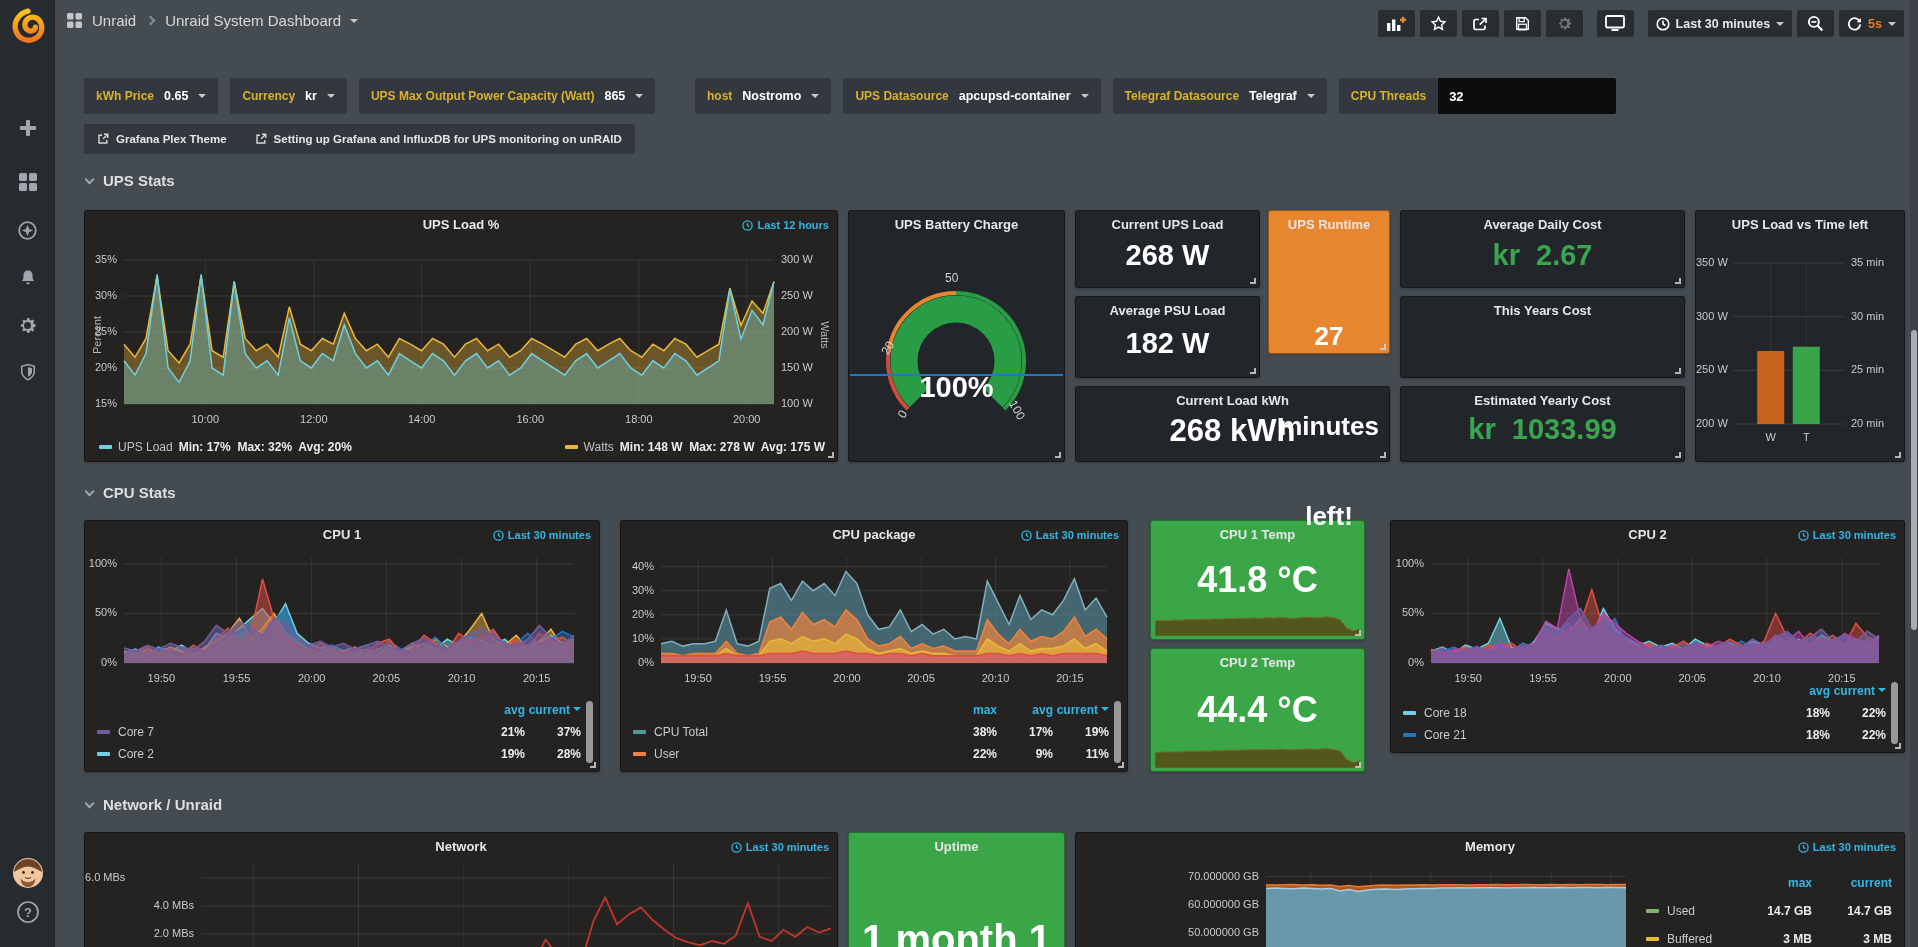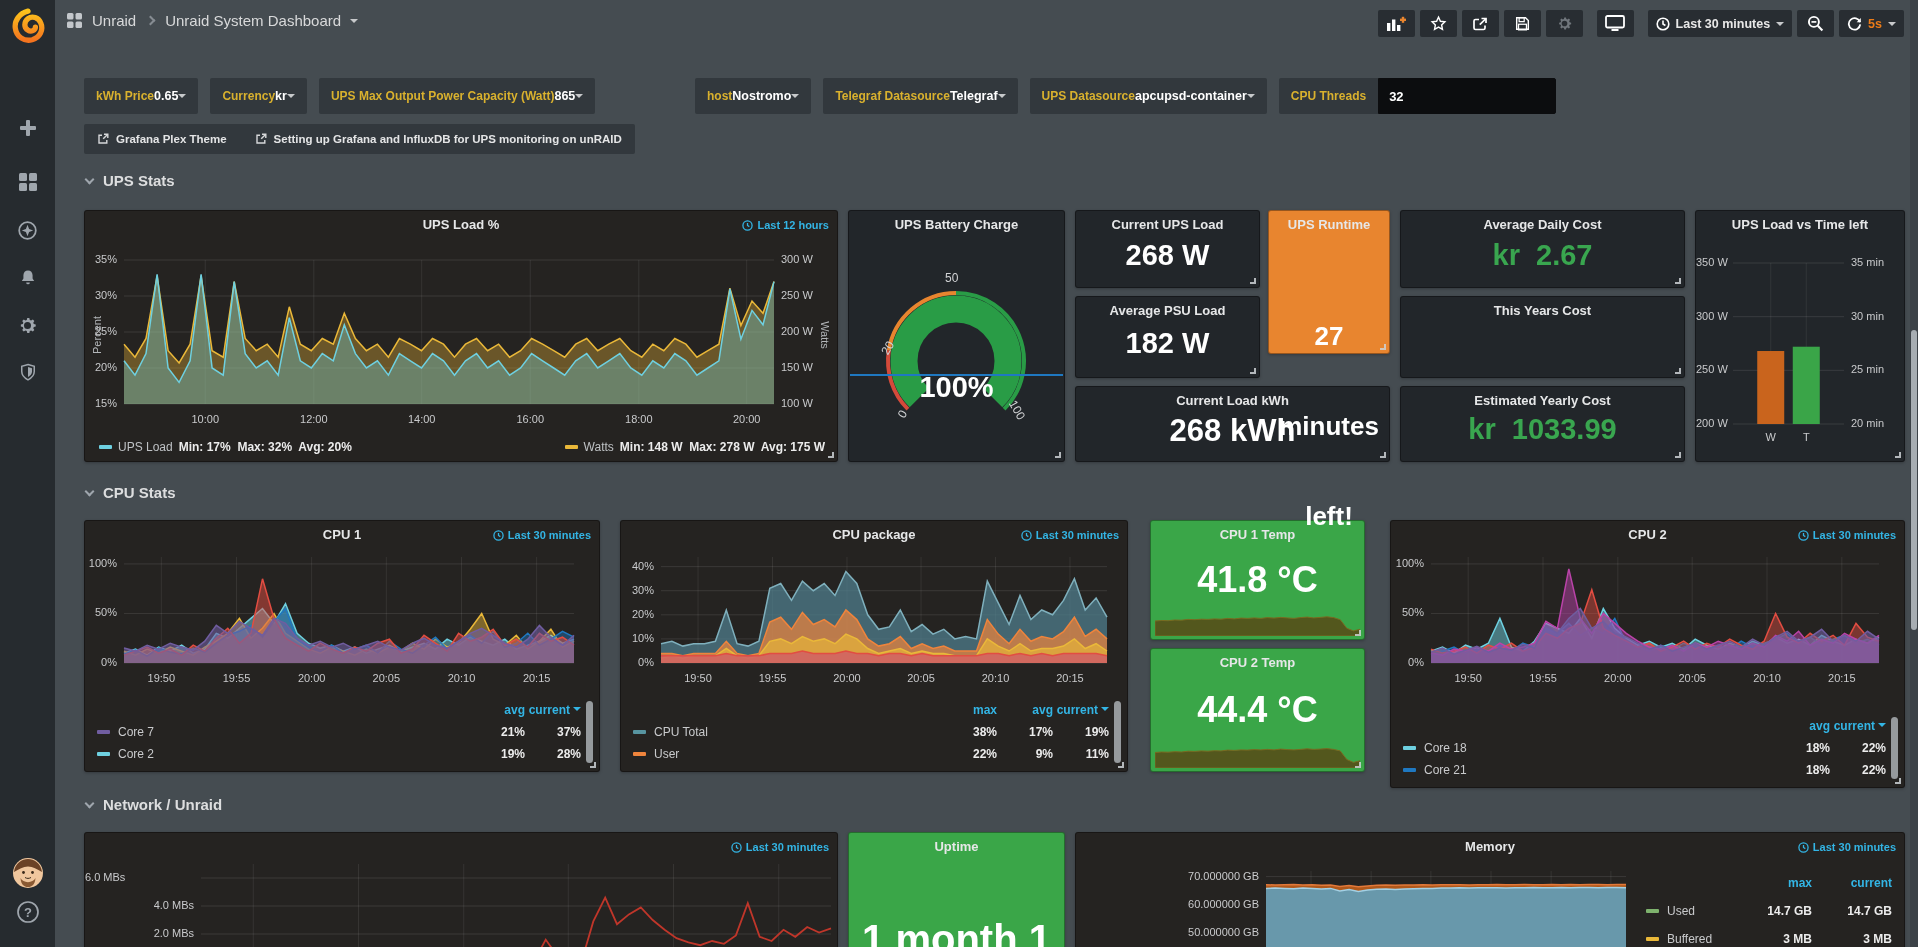--- a/index.html
+++ b/index.html
@@ -12,21 +12,21 @@
   .breadcrumb{position:absolute;left:66px;top:12px;display:flex;align-items:center;gap:9px;font-size:15px;color:#d8d9da}
   .crumb{cursor:pointer}
   .crumb-sep{width:7px;height:7px;border-right:2px solid #868c92;border-bottom:2px solid #868c92;transform:rotate(-45deg);margin:0 2px}
   .caret{width:0;height:0;border:4px solid transparent;border-top-color:#c7c9cb;margin-top:4px}
   .toolbar{position:absolute;top:10px;right:14px;display:flex;align-items:center}
   .tbtn{height:27px;min-width:37px;padding:0 8px;background:#282d32;border-radius:2px;display:flex;align-items:center;justify-content:center;gap:6px;margin-left:5px;cursor:pointer;font-size:12.5px;font-weight:bold;color:#e8e8e8}
   .tbtn.gap{margin-left:14px}
   .orange-txt{color:#eb7b18}
   
   .vars{position:absolute;top:78px;display:flex;gap:12px}
-  .var{height:36px;background:#32383d;border-radius:2px;display:flex;align-items:center;padding:0 12px;gap:0;cursor:pointer}
+  .var{height:36px;background:#32383d;border-radius:2px;display:flex;align-items:center;padding:0 12px;gap:10px;cursor:pointer}
   .var-label{color:#d9b12e;font-weight:bold;font-size:12px;white-space:nowrap}
   .var-value{color:#fff;font-weight:bold;font-size:12.5px;white-space:nowrap}
   .var-input-wrap{display:flex;align-items:stretch}
   .var-input-label{height:36px;background:#32383d;display:flex;align-items:center;padding:0 12px;border-radius:2px 0 0 2px}
   .var-input{width:178px;background:#0c0d0f;border:1px solid #0c0d0f;color:#fff;font-family:inherit;font-size:13px;font-weight:bold;padding:0 10px;border-radius:0 2px 2px 0}
   
   .links{position:absolute;left:84px;top:124px;height:30px;background:#32383d;border-radius:2px;display:flex;align-items:center;gap:28px;padding:0 13px}
   .dash-link{display:flex;align-items:center;gap:7px;font-size:11.5px;font-weight:bold;color:#e4e5e6;cursor:pointer;white-space:nowrap}
   
   .section{position:absolute;display:flex;align-items:center;gap:10px;font-size:15px;font-weight:bold;color:#dddedf;cursor:pointer}
@@ -238,27 +238,27 @@
     <span class="caret"></span>
   </div>
 </div>
 <div class="vars" style="left:695px">
   <div class="var">
     <span class="var-label">host</span>
     <span class="var-value">Nostromo</span>
     <span class="caret"></span>
   </div>
   <div class="var">
+    <span class="var-label">UPS Datasource</span>
+    <span class="var-value">apcupsd-container</span>
+    <span class="caret"></span>
+  </div>
+  <div class="var">
     <span class="var-label">Telegraf Datasource</span>
     <span class="var-value">Telegraf</span>
-    <span class="caret"></span>
-  </div>
-  <div class="var">
-    <span class="var-label">UPS Datasource</span>
-    <span class="var-value">apcupsd-container</span>
     <span class="caret"></span>
   </div>
   <div class="var-input-wrap">
     <span class="var-input-label">
         <span class="var-label">CPU Threads</span>
       </span>
     <input class="var-input" value="32" style="">
   </div>
 </div>
 
@@ -594,21 +594,21 @@
   <div class="panel-title">CPU 2 Temp</div>
   <div class="stat-value" style="top:40px;font-size:36px">44.4 °C</div>
   <div class="chart" style="left:4px;right:4px;bottom:3px;height:30px;width:205px">
       <svg width="205" height="30" style="position:absolute;left:0;top:0">
         <path d="M 0 30 L 0.0 14.5 L 6.6 14.0 L 13.2 14.2 L 19.8 13.7 L 26.5 14.0 L 33.1 13.2 L 39.7 13.4 L 46.3 12.9 L 52.9 13.2 L 59.5 12.7 L 66.1 12.9 L 72.7 12.1 L 79.4 12.4 L 86.0 11.9 L 92.6 12.1 L 99.2 11.6 L 105.8 11.9 L 112.4 11.4 L 119.0 11.9 L 125.6 11.1 L 132.3 11.6 L 138.9 11.9 L 145.5 11.4 L 152.1 10.8 L 158.7 11.4 L 165.3 11.1 L 171.9 10.6 L 178.5 11.4 L 185.2 12.9 L 191.8 21.5 L 198.4 24.4 L 205.0 22.8 L 205 30 Z" fill="#564c17" fill-opacity="0.88" stroke="#7a6a20" stroke-width="1"></path>
       </svg>
     </div>
   <span class="corner"></span>
 </div>
 
-<div class="panel graph" style="left:1390px;top:520px;width:515px;height:268px">
+<div class="panel graph" style="left:1390px;top:520px;width:515px;height:233px">
   <div class="panel-title">CPU 2</div>
   <div class="time-ind">
     <svg width="11" height="11" viewBox="0 0 12 12">
         <circle cx="6" cy="6" r="5" fill="none" stroke="#33b5e5" stroke-width="1.4"></circle>
         <path d="M6 3.2V6l2 1.2" stroke="#33b5e5" stroke-width="1.4" fill="none"></path>
       </svg>
     <span>Last 30 minutes</span>
   </div>
   <div class="chart" style="left:0;top:24px;width:513px;height:150px">
       <svg width="513" height="150" style="position:absolute;left:0;top:0">
@@ -663,20 +663,21 @@
         </span>
         <span class="lcol">18%</span>
         <span class="lcol">22%</span>
       </div>
     <span class="legend-scroll"></span>
   </div>
   <span class="corner"></span>
 </div>
 
 <div class="panel graph" style="left:84px;top:832px;width:754px;height:252px">
+  <div class="panel-title">Network</div>
   <div class="time-ind">
     <svg width="11" height="11" viewBox="0 0 12 12">
         <circle cx="6" cy="6" r="5" fill="none" stroke="#33b5e5" stroke-width="1.4"></circle>
         <path d="M6 3.2V6l2 1.2" stroke="#33b5e5" stroke-width="1.4" fill="none"></path>
       </svg>
     <span>Last 30 minutes</span>
   </div>
   <div class="chart" style="left:0;top:24px;width:752px;height:220px">
       <svg width="752" height="220" style="position:absolute;left:0;top:0">
         <line x1="168.29000000000002" y1="7" x2="168.29000000000002" y2="105" stroke="rgba(255,255,255,0.08)"></line>

